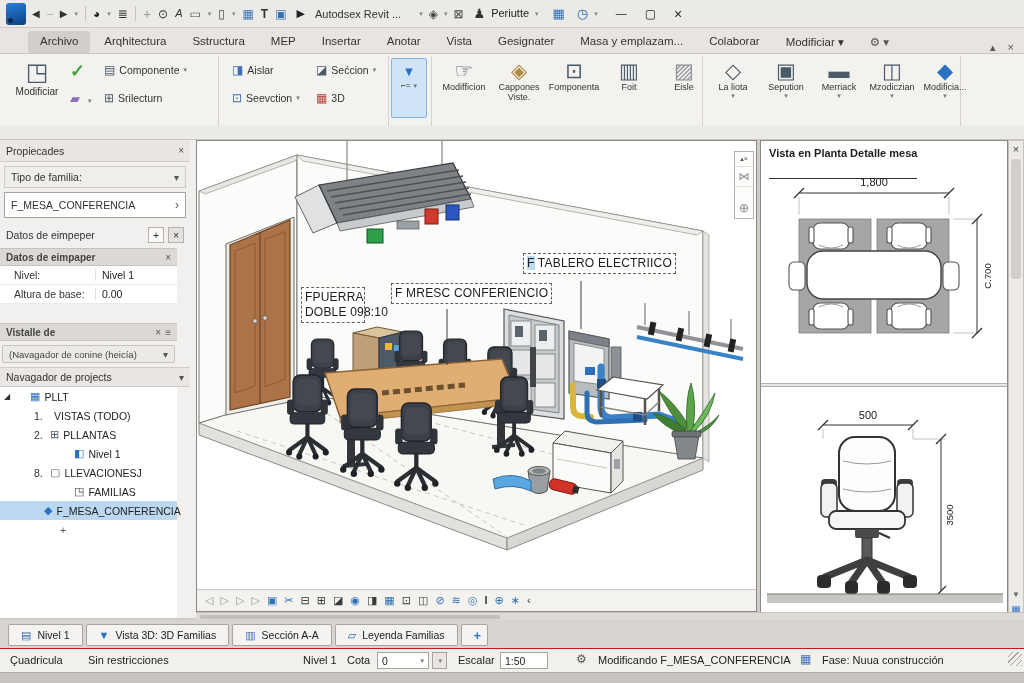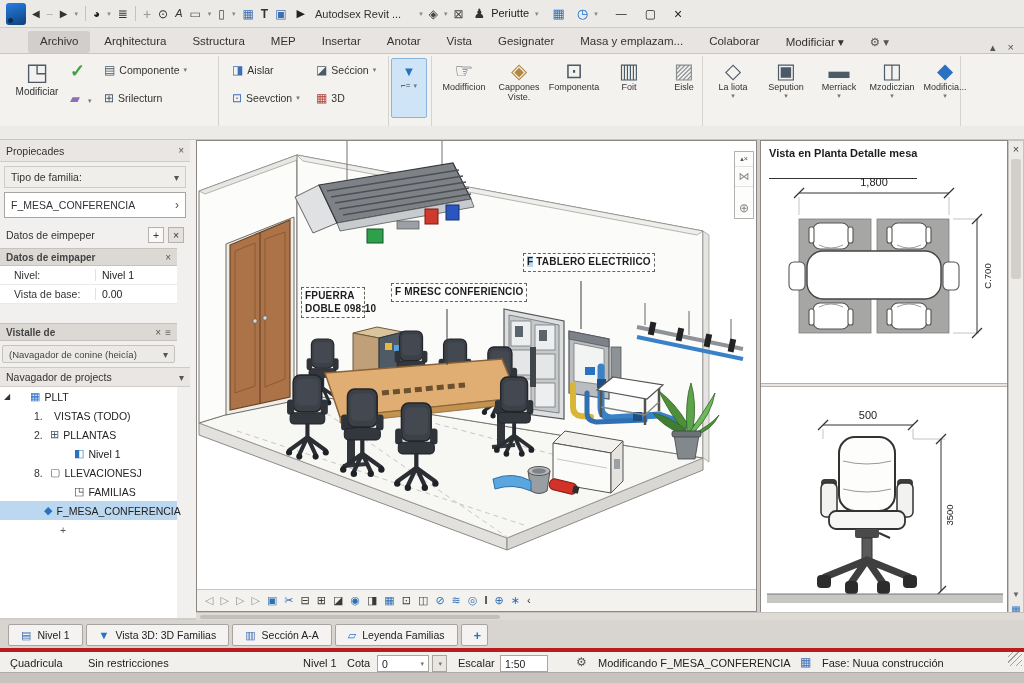--- a/index.html
+++ b/index.html
@@ -55,42 +55,42 @@
   .trow{display:flex;align-items:center;height:19px;font-size:10.5px;color:#222;white-space:nowrap}
   .trow .tcaret{font-size:8px;color:#333;width:10px}
   .trow .tnum{width:16px;color:#333}
   .trow .tic{font-size:11px;margin-right:4px}
   .trow.selected{background:#bcd8f1}
   .trow.plus{color:#555}
   #lp-scroll{position:absolute;right:0;top:108px;width:13px;height:370px;background:#edebe8;border-left:1px solid #d4d1cd;text-align:center;font-size:8px;color:#777}
   #lp-scroll .thumb{width:9px;height:26px;background:#cfccc8;border-radius:3px;margin:3px auto}
   
   #viewport{left:196px;top:140px;width:561px;height:472px;background:#fff;border:1px solid #8a8784}
-  .anno{position:absolute;border:1px dashed #66625c;background:rgba(255,255,255,.72);color:#1d1d1d;font-size:10px;font-weight:bold;text-align:left;padding:2px 3px;letter-spacing:.2px;line-height:1.25;white-space:nowrap}
+  .anno{position:absolute;border:1px dashed #66625c;background:rgba(255,255,255,.72);color:#1d1d1d;font-size:12px;font-weight:normal;text-align:left;padding:2px 3px;letter-spacing:.2px;line-height:1.25;white-space:nowrap}
   .hl{background:#bcd9f2}
   #navcol{position:absolute;right:2px;top:10px;width:20px;background:#fdfdfc;border:1px solid #b5b2ae;text-align:center;color:#8a8784}
   #navcol div{padding:3px 0;border-bottom:1px solid #e4e2de}
   #navcol div:last-child{border-bottom:none}
   #vcbar{position:absolute;left:0;bottom:0;width:559px;height:22px;background:#f4f2ef;border-top:1px solid #c9c6c2;display:flex;align-items:center;gap:7px;padding-left:8px}
   #vcbar .ic{font-size:11px}
   
   #rightpanel{left:760px;top:140px;width:248px;height:478px;background:#fff;border:1px solid #8a8784}
   .rp-title{font-size:11px;font-weight:bold;color:#1d1d1d;padding:6px 8px 2px}
   .rp-title span{border-bottom:1px solid #333;padding-bottom:19px}
   #rp-divider{position:absolute;left:0;top:242px;width:246px;height:4px;background:#e7e4e1;border-top:1px solid #b5b2ae;border-bottom:1px solid #b5b2ae}
   #rscroll{left:1008px;top:140px;width:16px;height:478px;background:#edebe8;border:1px solid #c6c3bf;text-align:center;font-size:8px;color:#666;padding-top:2px}
   #rscroll .thumb{width:10px;height:120px;background:#d2cfcb;border-radius:3px;margin:4px auto}
   
   #hscroll{left:196px;top:612px;width:828px;height:8px;background:#dedbd7;border-top:1px solid #c6c3bf}
   #hscroll .thumb{position:absolute;left:4px;top:2px;width:300px;height:4px;background:#c2bfba;border-radius:2px}
   #viewtabs{left:0;top:620px;width:1024px;height:28px;background:#d8d5d1;display:flex;align-items:flex-end;gap:3px;padding:0 0 2px 8px}
   .vtab{display:flex;align-items:center;gap:6px;background:#f5f3f1;border:1px solid #a8a5a1;border-radius:2px;height:22px;padding:0 12px;font-size:10.5px;color:#222;white-space:nowrap}
   .vtab .vic{font-size:11px}
   .vtab.plus{color:#2b71c2;font-weight:bold;font-size:13px;padding:0 6px}
-  #statusbar{left:0;top:648px;width:1024px;height:24px;background:#f2f0ed;border-top:4px solid #b91c1c;font-size:11px;color:#222}
+  #statusbar{left:0;top:648px;width:1024px;height:24px;background:#f2f0ed;border-top:1px solid #b91c1c;font-size:11px;color:#222}
   #statusbar .s{position:absolute;top:5px;white-space:nowrap}
   .combo{position:absolute;top:3px;height:17px;background:#fff;border:1px solid #a8a5a1;font-size:10.5px;display:flex;align-items:center;padding:0 4px;gap:6px}
   .combo .caret{margin-left:auto}
   #bottomband{left:0;top:672px;width:1024px;height:11px;background:#c7c4c0;border-top:1px solid #aeaba7}
   #grip{position:absolute;right:2px;top:652px;width:14px;height:14px;background:
     repeating-linear-gradient(135deg,transparent 0 3px,#a3a09c 3px 4px)}
   svg text{font-family:"Liberation Sans",sans-serif}
 </style>
 </head>
 <body>
@@ -284,21 +284,21 @@
     <span>Datos de eimpaper</span>
     <span style="margin-left:auto;font-weight:normal;color:#555">×</span>
   </div>
   <div class="abs" style="left:0;top:126px;width:177px">
 
   <div class="prow">
       <span class="plabel">Nivel:</span>
       <span class="pvalue">Nivel 1</span>
     </div>
       <div class="prow">
-      <span class="plabel">Vista de base:</span>
+      <span class="plabel">Altura de base:</span>
       <span class="pvalue">0.00</span>
     </div>
     </div>
   <div class="ghdr" style="top:183px;height:18px">
     <span>Vistalle de</span>
     <span style="margin-left:auto;font-weight:normal;color:#555">×</span>
     <span style="margin-left:4px;font-weight:normal;color:#666">≡</span>
   </div>
   <div class="lp-h" style="top:205px;height:18px;width:173px;left:2px;background:#eceae6;border:1px solid #c6c3bf;border-radius:2px;font-size:9.5px;color:#444">
     <span>(Navagador de conine (heicía)</span>

